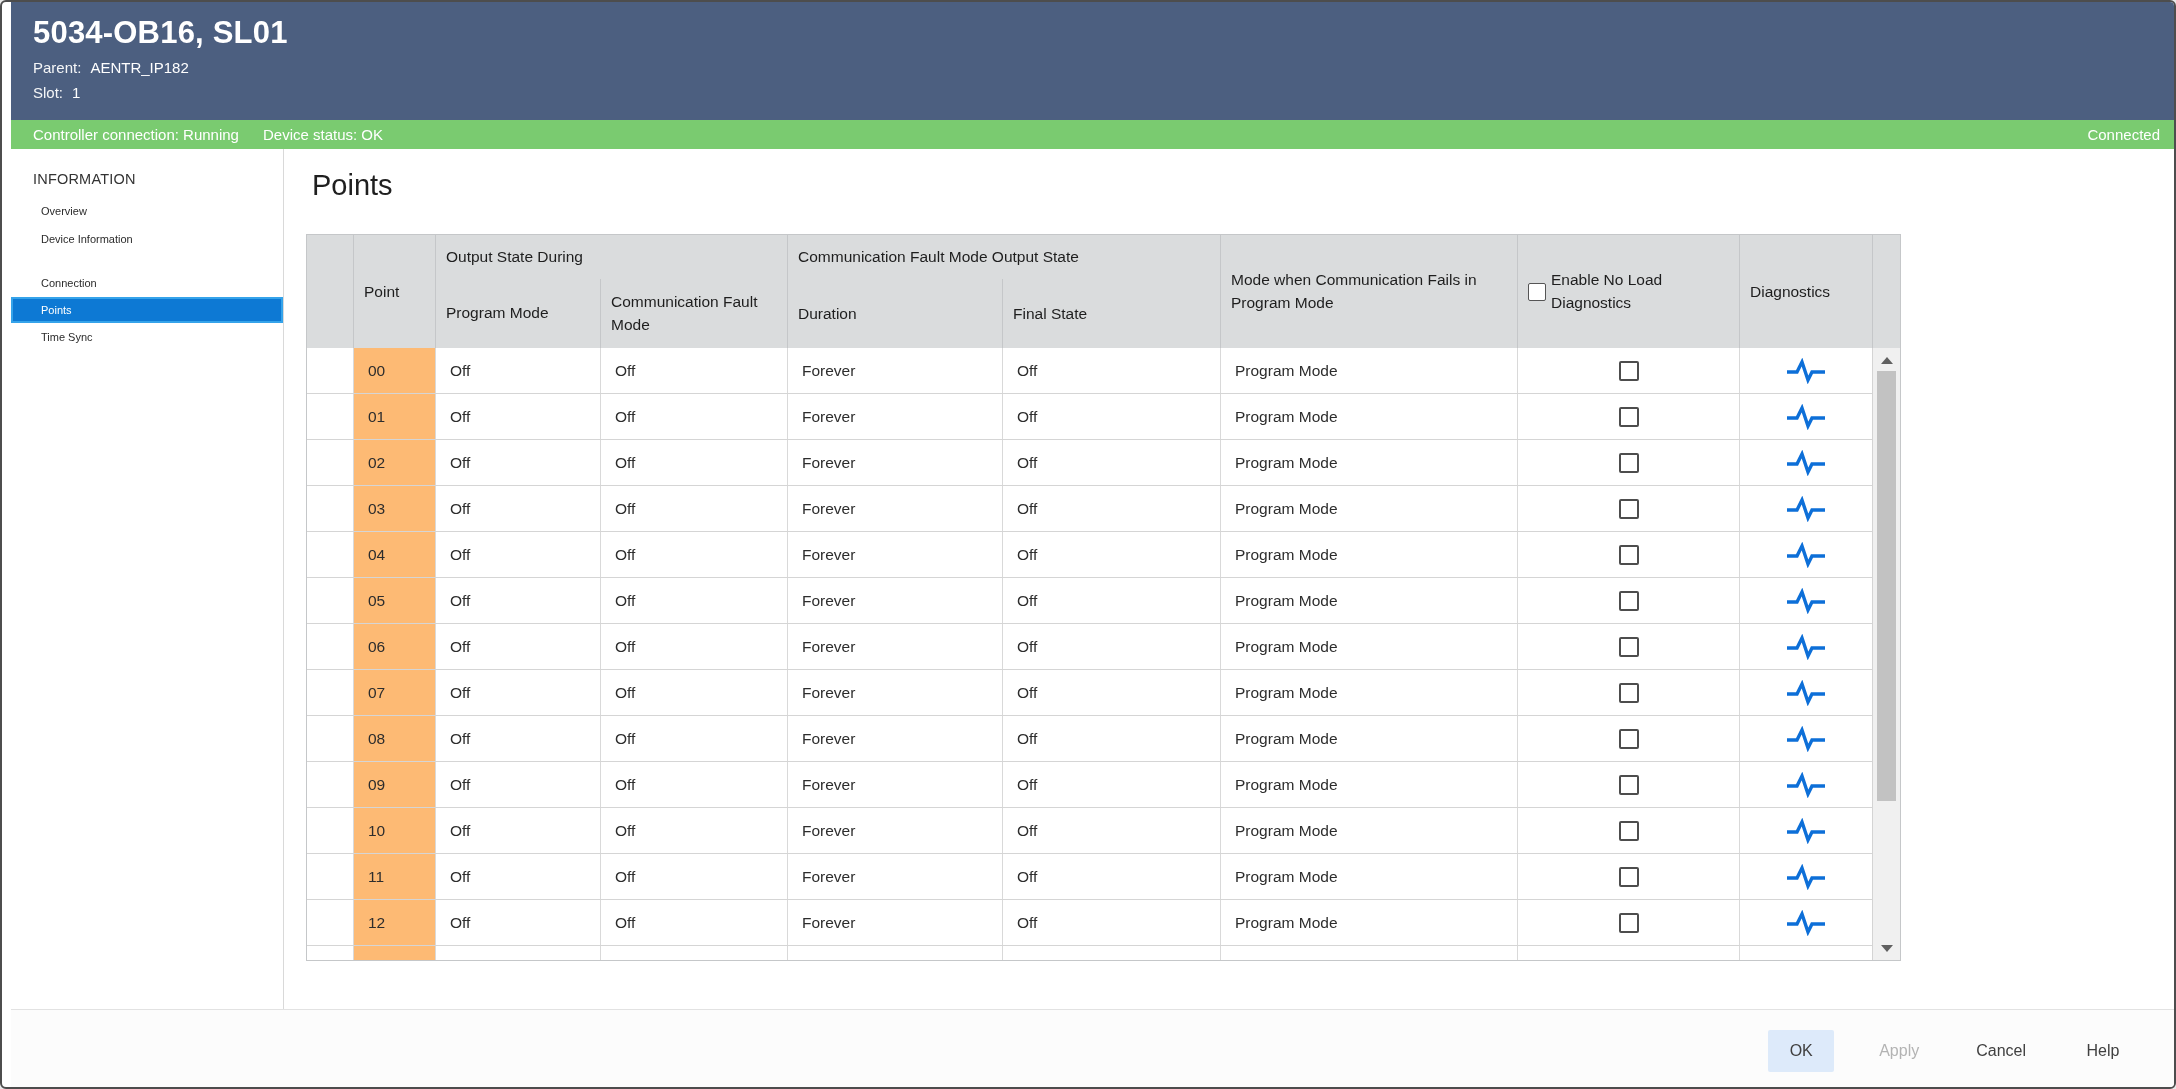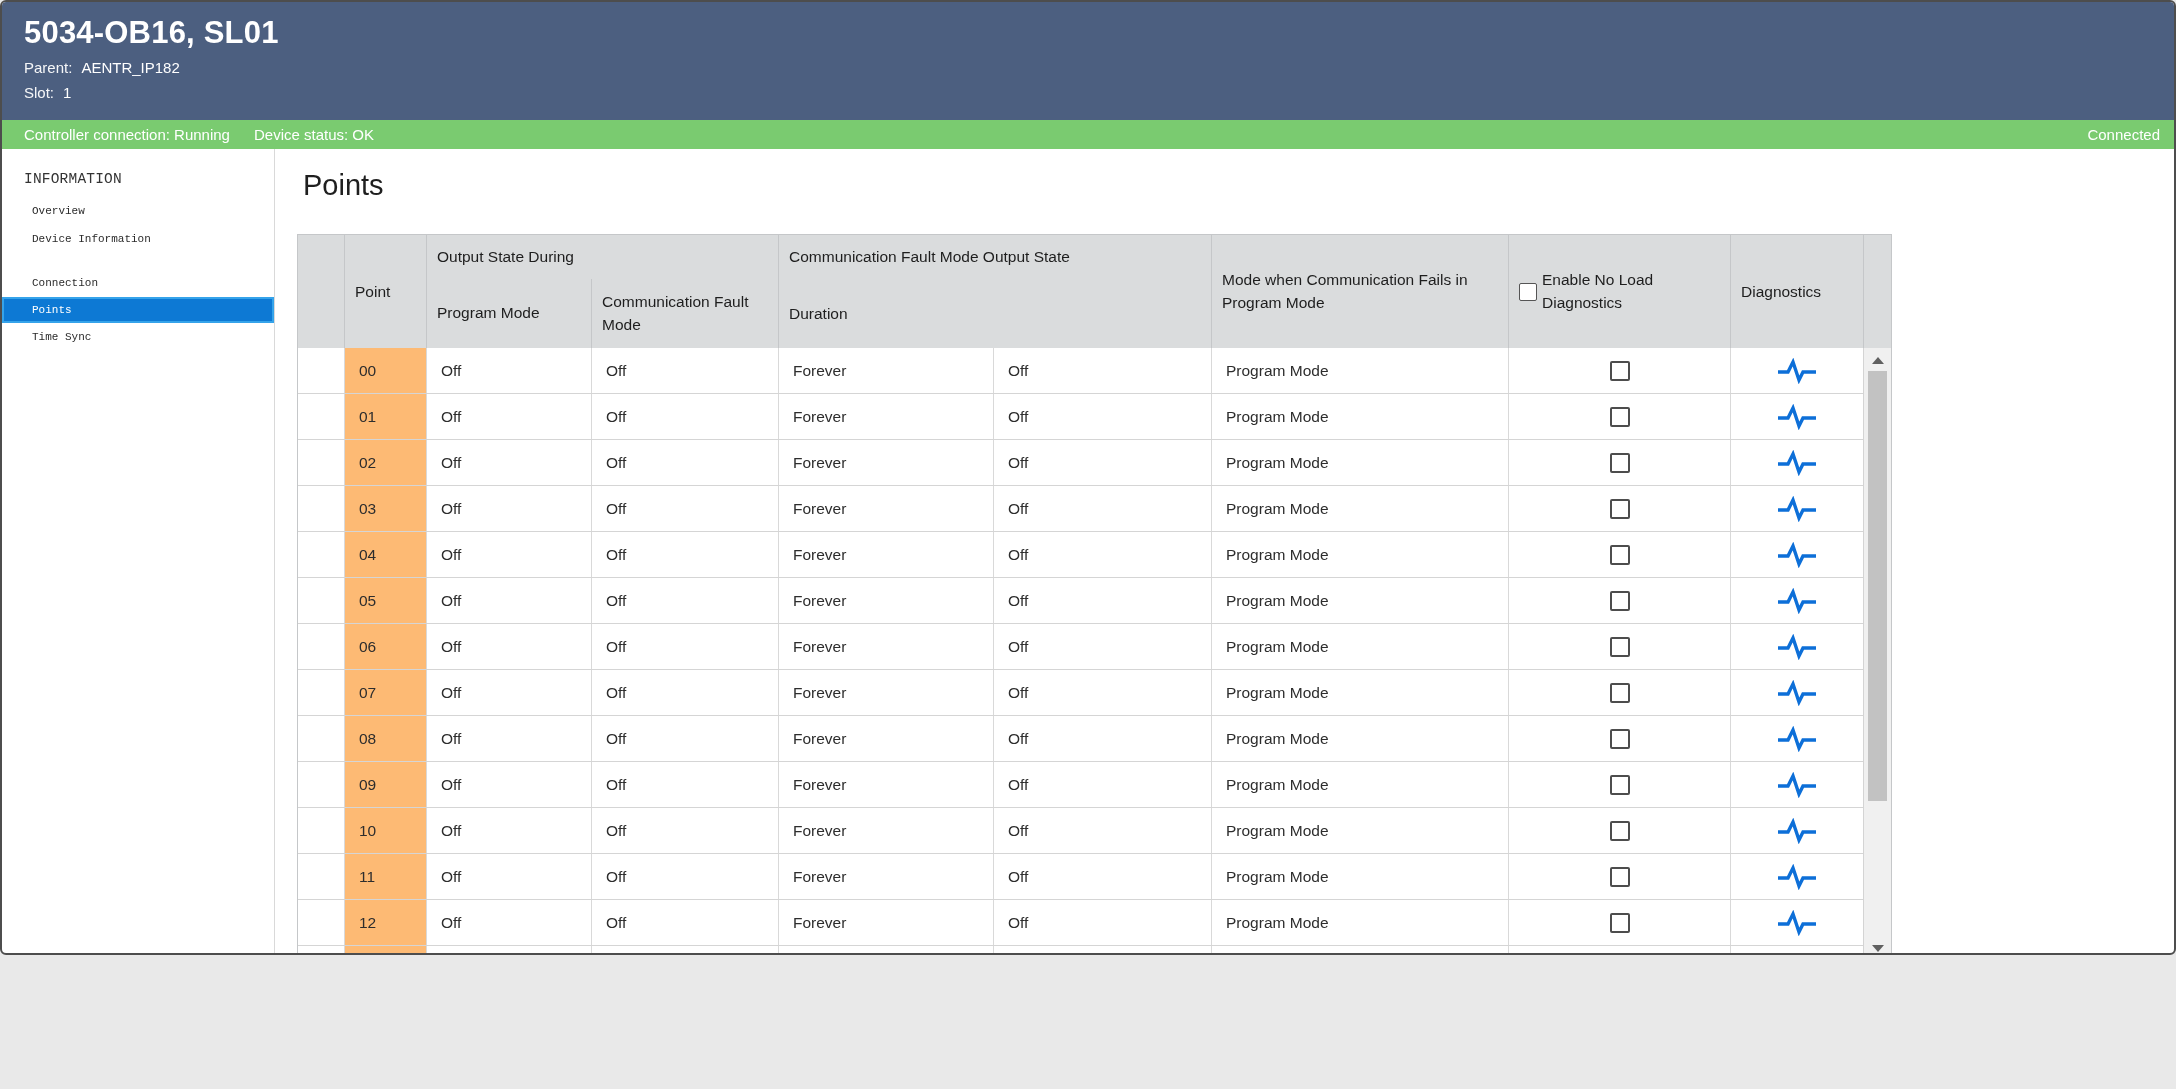--- a/index.html
+++ b/index.html
@@ -1,39 +1,39 @@
 <!DOCTYPE html>
 <html><head>
 <meta charset="utf-8">
 <style>
   html,body { margin:0; padding:0; background:#e9e9e9; }
   * { box-sizing:border-box; }
   .frame {
-    position:relative; width:2176px; height:955px;
+    position:relative; width:2176px; height:1089px;
     border:2px solid #4d4d4d; border-radius:6px; overflow:hidden;
-    background:#ffffff; font-family:"Liberation Sans", sans-serif;
+    background:#ffffff; font-family:"Liberation Sans", sans-serif;padding-left:9px;
   }
 
   
   .titlebar { height:118px; background:#4c5f80; color:#fff; padding:13px 0 0 22px; }
   .titlebar .win-title { margin:0; font-size:31px; font-weight:bold; letter-spacing:.2px; }
   .meta-line { font-size:15px; margin-top:8px; }
   .meta-line .lbl { opacity:.95; }
   .meta-line .val { margin-left:9px; }
 
   
   .statusbar { height:29px; background:#7acb70; color:#fff; display:flex; align-items:center;
                font-size:15px; padding:0 14px 0 22px; }
   .statusbar .stat { margin-right:24px; }
   .statusbar .spacer { flex:1; }
 
   
   .content { display:flex; height:860px; }
 
-  .sidebar { width:273px; border-right:1px solid #d9d9d9; padding-top:12px; flex:none;font-family:Liberation Mono, monospace; }
+  .sidebar { width:273px; border-right:1px solid #d9d9d9; padding-top:12px; flex:none; }
   .nav-header { font-size:14.5px; color:#333; padding:10px 0 10px 22px; letter-spacing:.2px; }
   .nav-item { font-size:11px; color:#2b2b2b; padding:8px 0 8px 30px; cursor:pointer; }
   .nav-item.selected { background:#0d79d4; color:#fff; border:2px solid #35a3ea; padding:5px 0 5px 28px; }
   .nav-gap { height:16px; }
 
   .main { flex:1; padding-left:22px; }
   .page-title { font-size:29px; font-weight:normal; color:#1f1f1f; margin:20px 0 0 6px; height:36px; }
 
   
   .points-table { position:relative; margin-top:29px; width:1595px; border:1px solid #c5c7c9; }
@@ -125,20 +125,21 @@
           <div class="h tall" style="grid-column:2">Point</div>
           <div class="h r1" style="grid-column:3 / span 2">Output State During</div>
           <div class="h r2" style="grid-column:3">
               <span class="wrap2">Program Mode</span>
             </div>
           <div class="h r2" style="grid-column:4">
               <span class="wrap2">Communication Fault Mode</span>
             </div>
           <div class="h r1" style="grid-column:5 / span 2">Communication Fault Mode Output State</div>
           <div class="h r2" style="grid-column:5">Duration</div>
+          <div class="h r2" style="grid-column:6">Final State</div>
           <div class="h tall" style="grid-column:7">
               <span class="wrap2">Mode when Communication Fails in Program Mode</span>
             </div>
           <div class="h tall" style="grid-column:9">Diagnostics</div>
           <div class="h tall" style="grid-column:8">
             <span class="h-checkbox"></span>
             <span class="wrap2">Enable No Load Diagnostics</span>
           </div>
           <div class="h tall" style="grid-column:10"></div>
         </div>

